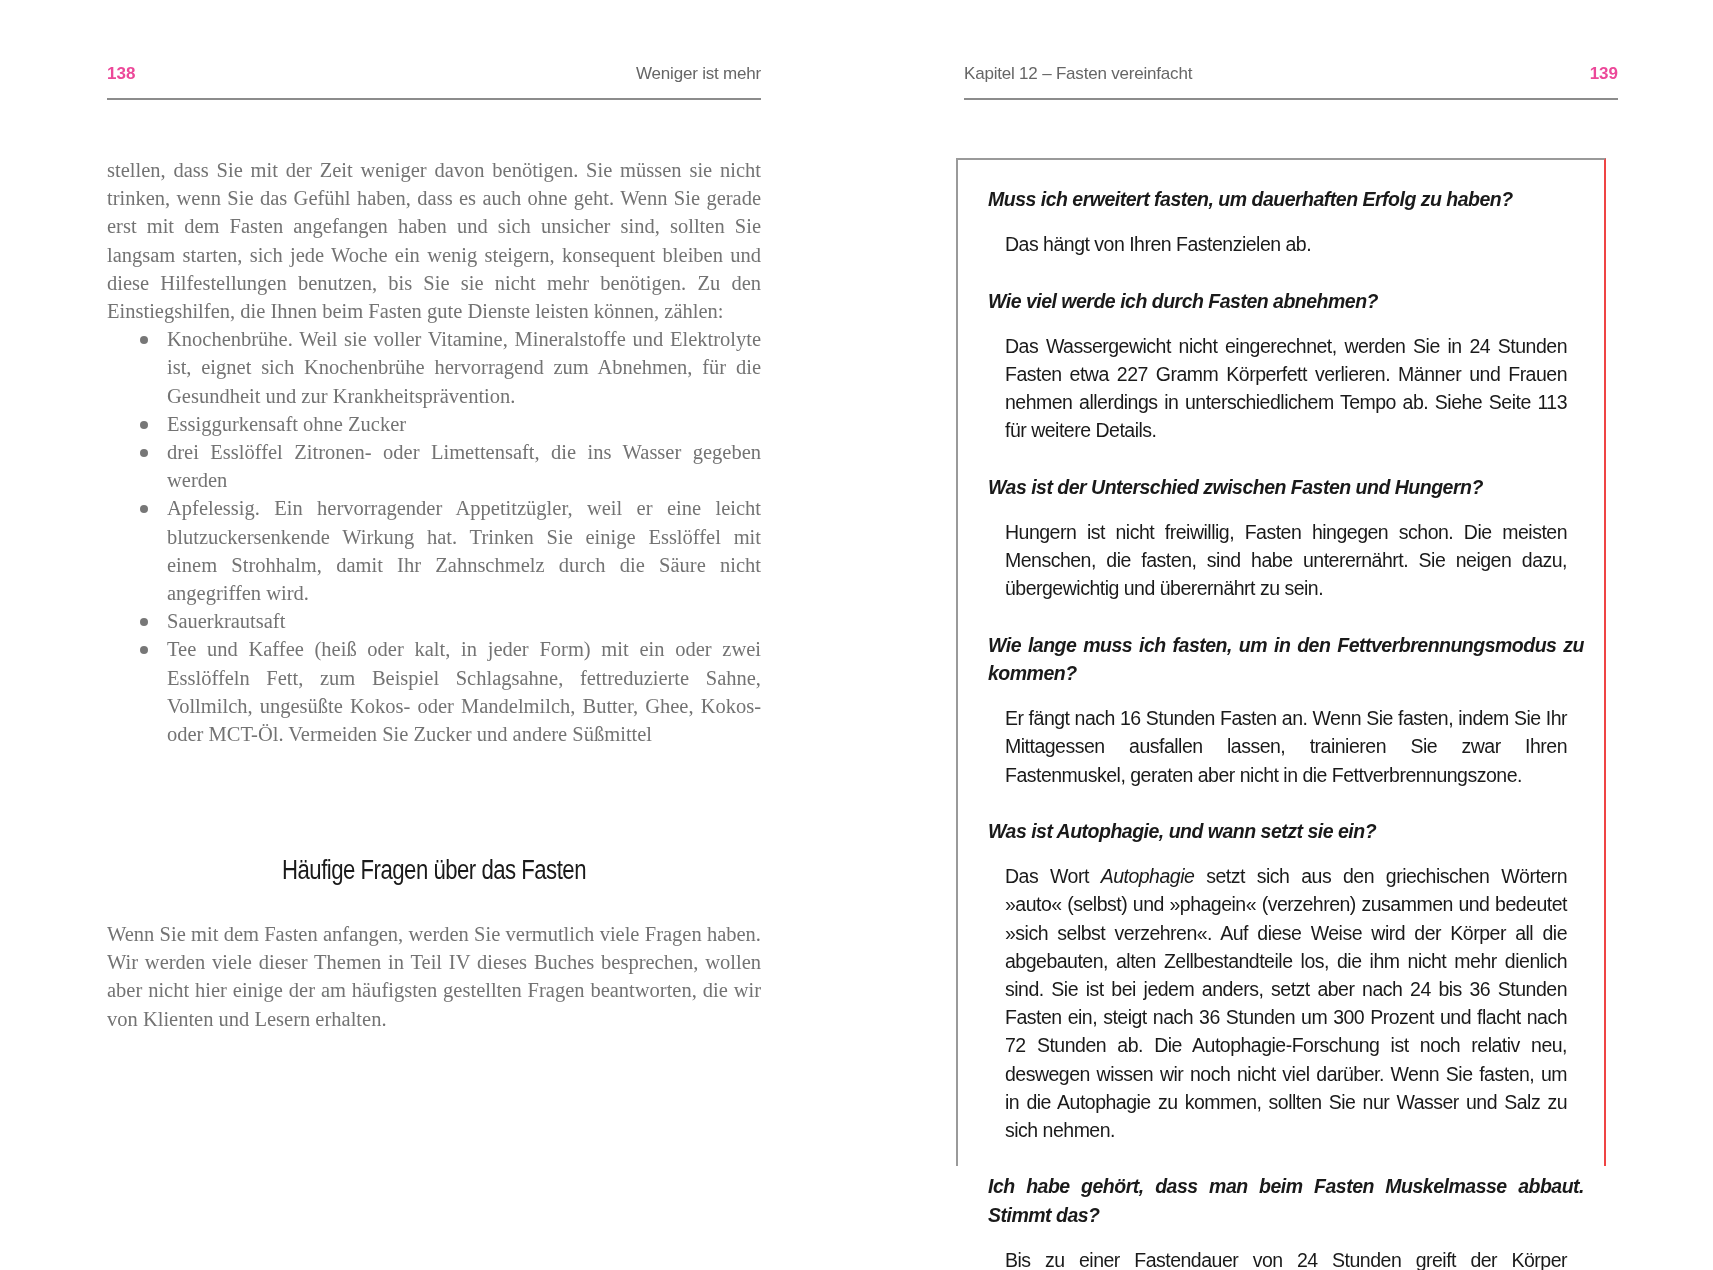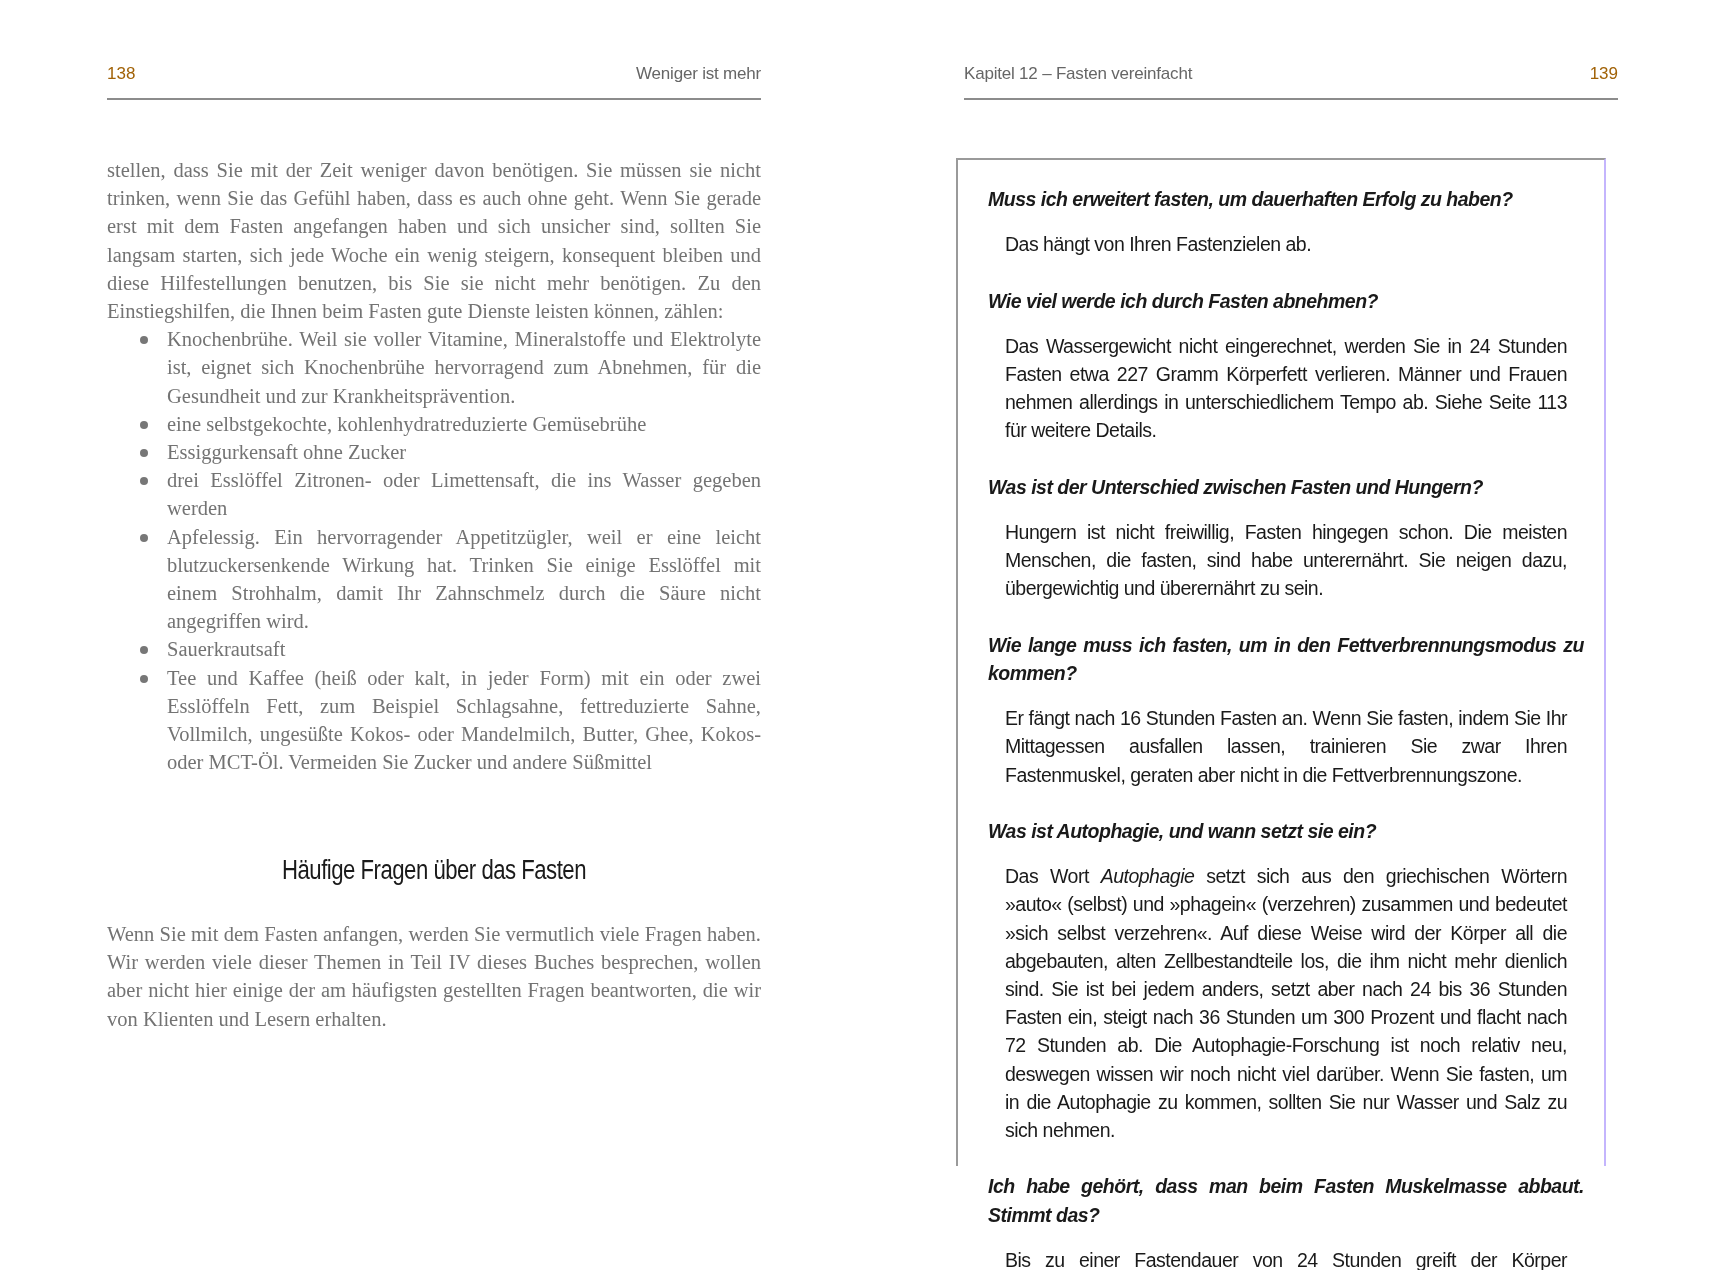--- a/index.html
+++ b/index.html
@@ -29,22 +29,22 @@
       width: 100%;
       height: 40px;
       border-bottom: 2px solid #8c8c8c;
       font-family: "Liberation Sans", sans-serif;
       color: #555;
     }
     .running-head .num {
       position: absolute;
       top: 6px;
       font-size: 17px;
-      font-weight: normal;
-      color: #a16207;
+      font-weight: bold;
+      color: #ec4899;
     }
     .running-head .title {
       position: absolute;
       top: 6px;
       font-size: 17px;
       color: #666;
       letter-spacing: -0.2px;
     }
     .page-left .running-head .num { left: 0; }
     .page-left .running-head .title { right: 0; }
@@ -100,21 +100,21 @@
 
     
     .faq-box {
       position: absolute;
       top: 158px;
       left: -8px;
       width: 650px;
       height: 1008px;
       border-top: 2px solid #9a9a9a;
       border-left: 2px solid #9a9a9a;
-      border-right: 2px solid #c4b5fd;
+      border-right: 2px solid #ef4444;
       box-sizing: border-box;
     }
     .faq-content {
       position: absolute;
       top: 25px;
       left: 30px;
       width: 596px;
       font-family: "Liberation Sans", sans-serif;
       font-size: 19.5px;
       line-height: 28.2px;
@@ -140,21 +140,20 @@
 <div class="page page-left">
   <div class="running-head">
     <span class="num">138</span>
     <span class="title">Weniger ist mehr</span>
   </div>
 
   <div class="body-serif intro">
     <p>stellen, dass Sie mit der Zeit weniger davon benötigen. Sie müssen sie nicht trinken, wenn Sie das Gefühl haben, dass es auch ohne geht. Wenn Sie gerade erst mit dem Fasten angefangen haben und sich unsicher sind, sollten Sie langsam starten, sich jede Woche ein wenig steigern, konsequent bleiben und diese Hilfestellungen benutzen, bis Sie sie nicht mehr benötigen. Zu den Einstiegshilfen, die Ihnen beim Fasten gute Dienste leisten können, zählen:</p>
     <ul class="bullets">
       <li><span class="dot"></span><span>Knochenbrühe. Weil sie voller Vitamine, Mineralstoffe und Elektrolyte ist, eignet sich Knochenbrühe hervorragend zum Abnehmen, für die Gesundheit und zur Krankheitsprävention.</span></li>
-      <li><span class="dot"></span><span>eine selbstgekochte, kohlenhydratreduzierte Gemüsebrühe</span></li>
       <li><span class="dot"></span><span>Essiggurkensaft ohne Zucker</span></li>
       <li><span class="dot"></span><span>drei Esslöffel Zitronen- oder Limettensaft, die ins Wasser gegeben werden</span></li>
       <li><span class="dot"></span><span>Apfelessig. Ein hervorragender Appetitzügler, weil er eine leicht blutzuckersenkende Wirkung hat. Trinken Sie einige Esslöffel mit einem Strohhalm, damit Ihr Zahnschmelz durch die Säure nicht angegriffen wird.</span></li>
       <li><span class="dot"></span><span>Sauerkrautsaft</span></li>
       <li><span class="dot"></span><span>Tee und Kaffee (heiß oder kalt, in jeder Form) mit ein oder zwei Esslöffeln Fett, zum Beispiel Schlagsahne, fettreduzierte Sahne, Vollmilch, ungesüßte Kokos- oder Mandelmilch, Butter, Ghee, Kokos- oder MCT-Öl. Vermeiden Sie Zucker und andere Süßmittel</span></li>
     </ul>
   </div>
 
   <div class="section-heading">Häufige Fragen über das Fasten</div>
 

